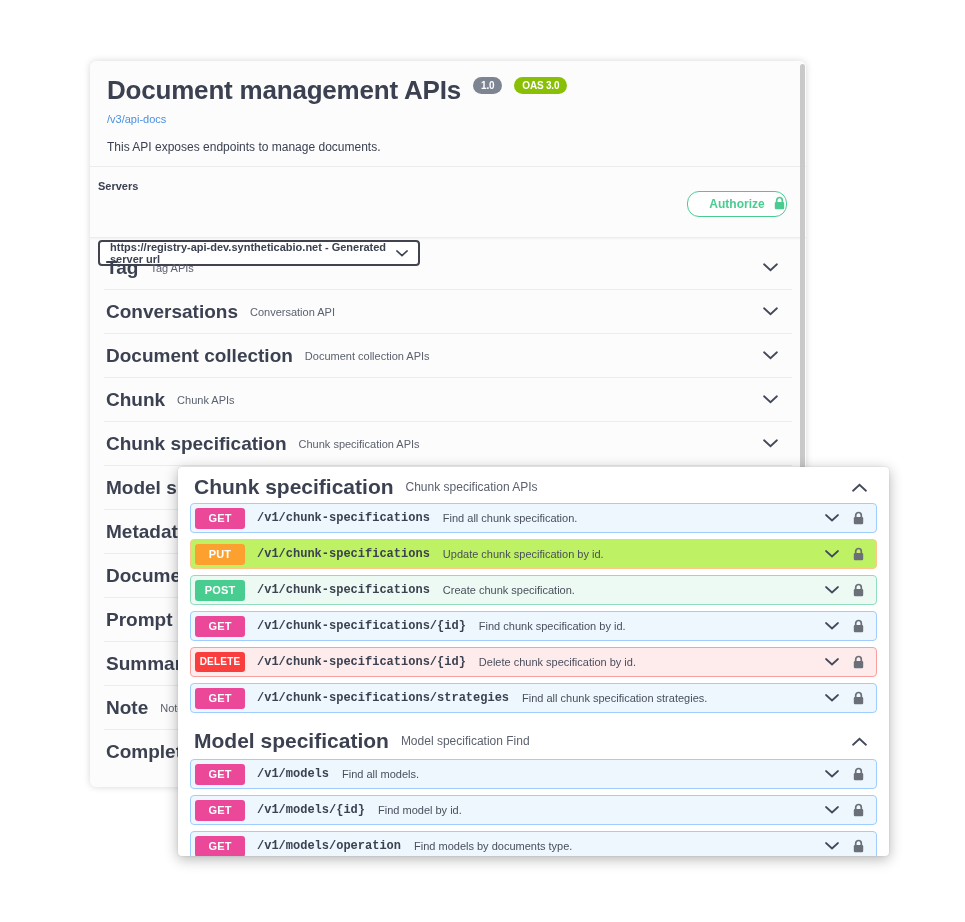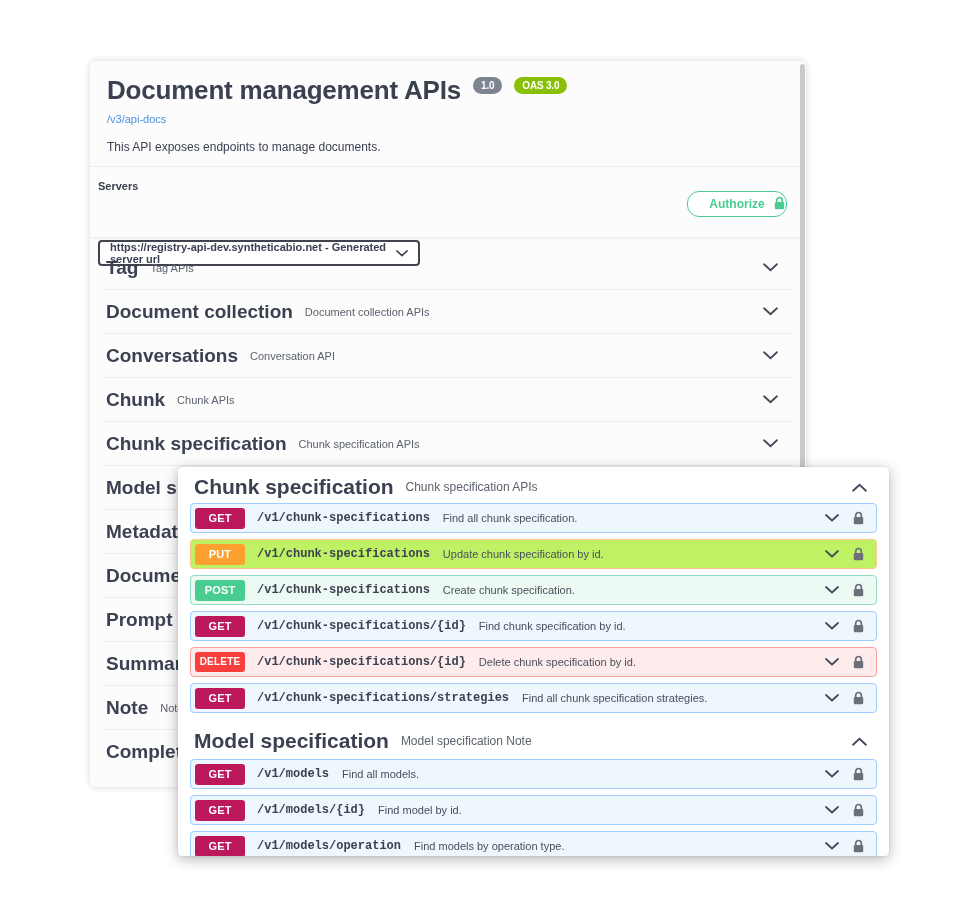--- a/index.html
+++ b/index.html
@@ -78,21 +78,21 @@
     display: flex; align-items: center; padding: 0 10px 0 4px; cursor: pointer;
   }
   .op-row.get    { background: #eef6fe; border-color: #9ecdfe; }
   .op-row.put    { background: #bef264; border-color: #fcc98a; }
   .op-row.post   { background: #edfaf3; border-color: #8eddbd; }
   .op-row.delete { background: #feecec; border-color: #fb9e9e; }
   .method {
     min-width: 50px; text-align: center; font-size: 11px; font-weight: bold; color: #fff;
     border-radius: 3px; padding: 5px 6px; line-height: 1; letter-spacing: .2px;
   }
-  .op-row.get    .method { background: #be185d; }
+  .op-row.get    .method { background: #ec4899; }
   .op-row.put    .method { background: #fca130; }
   .op-row.post   .method { background: #49cc90; }
   .op-row.delete .method { background: #f93e3e; font-size: 10px; padding: 5px 4px; }
   .op-path {
     font-family: "Liberation Mono", "DejaVu Sans Mono", monospace;
     font-size: 12px; font-weight: bold; color: #3b4151; margin-left: 12px; white-space: nowrap;
   }
   .op-summary { font-size: 11px; color: #4a4f5c; margin-left: 13px; white-space: nowrap; overflow: hidden; }
   .op-right { margin-left: auto; display: flex; align-items: center; gap: 14px; padding-right: 2px; }
   .op-right .chev, .op-right .lock { display: flex; }
@@ -143,32 +143,32 @@
         <h3 class="tag-name">Tag</h3>
         <span class="tag-desc">Tag APIs</span>
         <span class="chev">
           <svg width="15" height="9" viewBox="0 0 14 8">
             <path d="M1 1l6 5.5L13 1" fill="none" stroke="#43485a" stroke-width="1.7" stroke-linecap="round"></path>
           </svg>
         </span>
       </div>
 
       <div class="tag-row">
+        <h3 class="tag-name">Conversations</h3>
+        <span class="tag-desc">Conversation API</span>
+        <span class="chev">
+          <svg width="15" height="9" viewBox="0 0 14 8">
+            <path d="M1 1l6 5.5L13 1" fill="none" stroke="#43485a" stroke-width="1.7" stroke-linecap="round"></path>
+          </svg>
+        </span>
+      </div>
+
+      <div class="tag-row">
         <h3 class="tag-name">Document collection</h3>
         <span class="tag-desc">Document collection APIs</span>
-        <span class="chev">
-          <svg width="15" height="9" viewBox="0 0 14 8">
-            <path d="M1 1l6 5.5L13 1" fill="none" stroke="#43485a" stroke-width="1.7" stroke-linecap="round"></path>
-          </svg>
-        </span>
-      </div>
-
-      <div class="tag-row">
-        <h3 class="tag-name">Conversations</h3>
-        <span class="tag-desc">Conversation API</span>
         <span class="chev">
           <svg width="15" height="9" viewBox="0 0 14 8">
             <path d="M1 1l6 5.5L13 1" fill="none" stroke="#43485a" stroke-width="1.7" stroke-linecap="round"></path>
           </svg>
         </span>
       </div>
 
       <div class="tag-row">
         <h3 class="tag-name">Chunk</h3>
         <span class="tag-desc">Chunk APIs</span>
@@ -385,21 +385,21 @@
           <svg width="11" height="14" viewBox="0 0 11 14">
             <path d="M2.7 6.2V4.3a2.8 2.8 0 0 1 5.6 0v1.9" fill="none" stroke="#6b6f78" stroke-width="1.7"></path>
             <rect x="0.8" y="5.9" width="9.4" height="7.3" rx="1.2" fill="#6b6f78"></rect>
           </svg>
         </span>
       </span>
     </div>
 
   <div class="sec-header second">
     <h2 class="sec-title">Model specification</h2>
-    <span class="sec-desc">Model specification Note</span>
+    <span class="sec-desc">Model specification Find</span>
     <span class="chev">
       <svg width="15" height="9" viewBox="0 0 14 8">
           <path d="M1 7l6-5.5L13 7" fill="none" stroke="#43485a" stroke-width="1.7" stroke-linecap="round"></path>
         </svg>
     </span>
   </div>
 
     <div class="op-row get">
       <span class="method">GET</span>
       <code class="op-path">/v1/models</code>
@@ -434,21 +434,21 @@
             <path d="M2.7 6.2V4.3a2.8 2.8 0 0 1 5.6 0v1.9" fill="none" stroke="#6b6f78" stroke-width="1.7"></path>
             <rect x="0.8" y="5.9" width="9.4" height="7.3" rx="1.2" fill="#6b6f78"></rect>
           </svg>
         </span>
       </span>
     </div>
 
     <div class="op-row get">
       <span class="method">GET</span>
       <code class="op-path">/v1/models/operation</code>
-      <span class="op-summary">Find models by operation type.</span>
+      <span class="op-summary">Find models by documents type.</span>
       <span class="op-right">
         <span class="chev">
           <svg width="14" height="8" viewBox="0 0 14 8">
             <path d="M1 1l6 5.5L13 1" fill="none" stroke="#43485a" stroke-width="1.7" stroke-linecap="round"></path>
           </svg>
         </span>
         <span class="lock">
           <svg width="11" height="14" viewBox="0 0 11 14">
             <path d="M2.7 6.2V4.3a2.8 2.8 0 0 1 5.6 0v1.9" fill="none" stroke="#6b6f78" stroke-width="1.7"></path>
             <rect x="0.8" y="5.9" width="9.4" height="7.3" rx="1.2" fill="#6b6f78"></rect>

